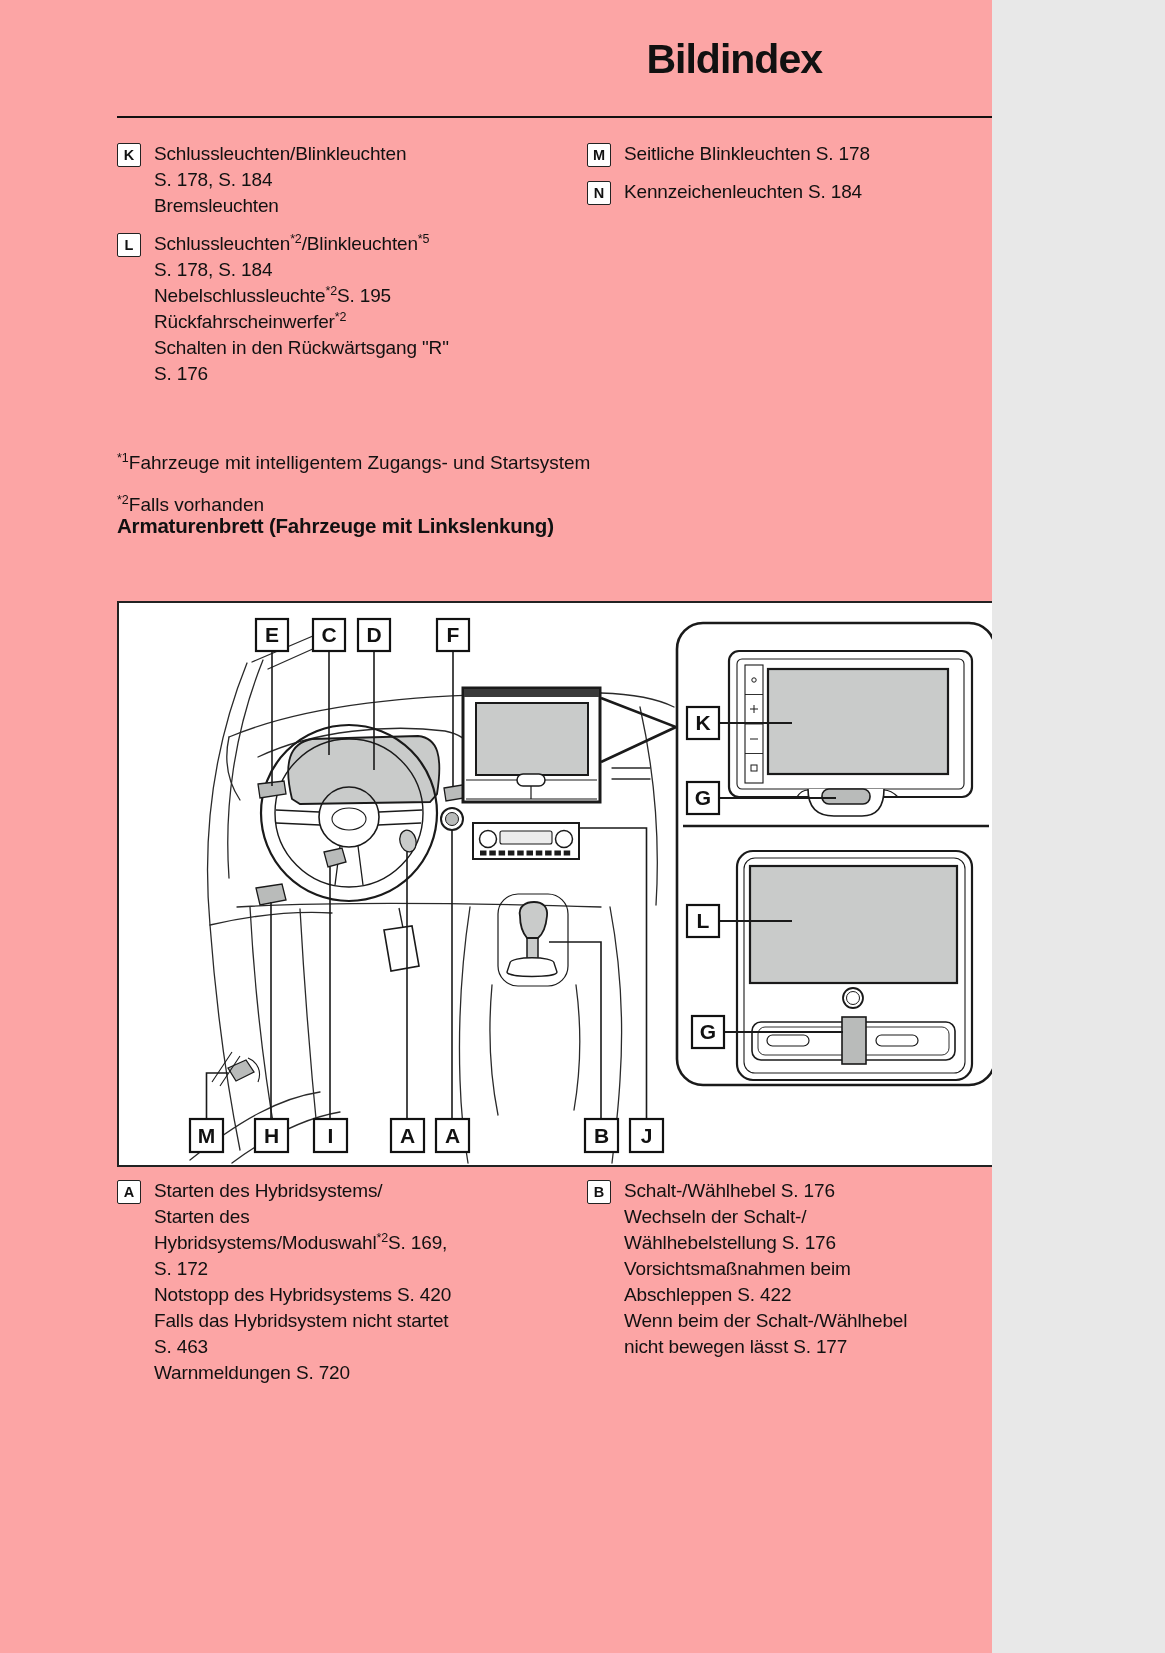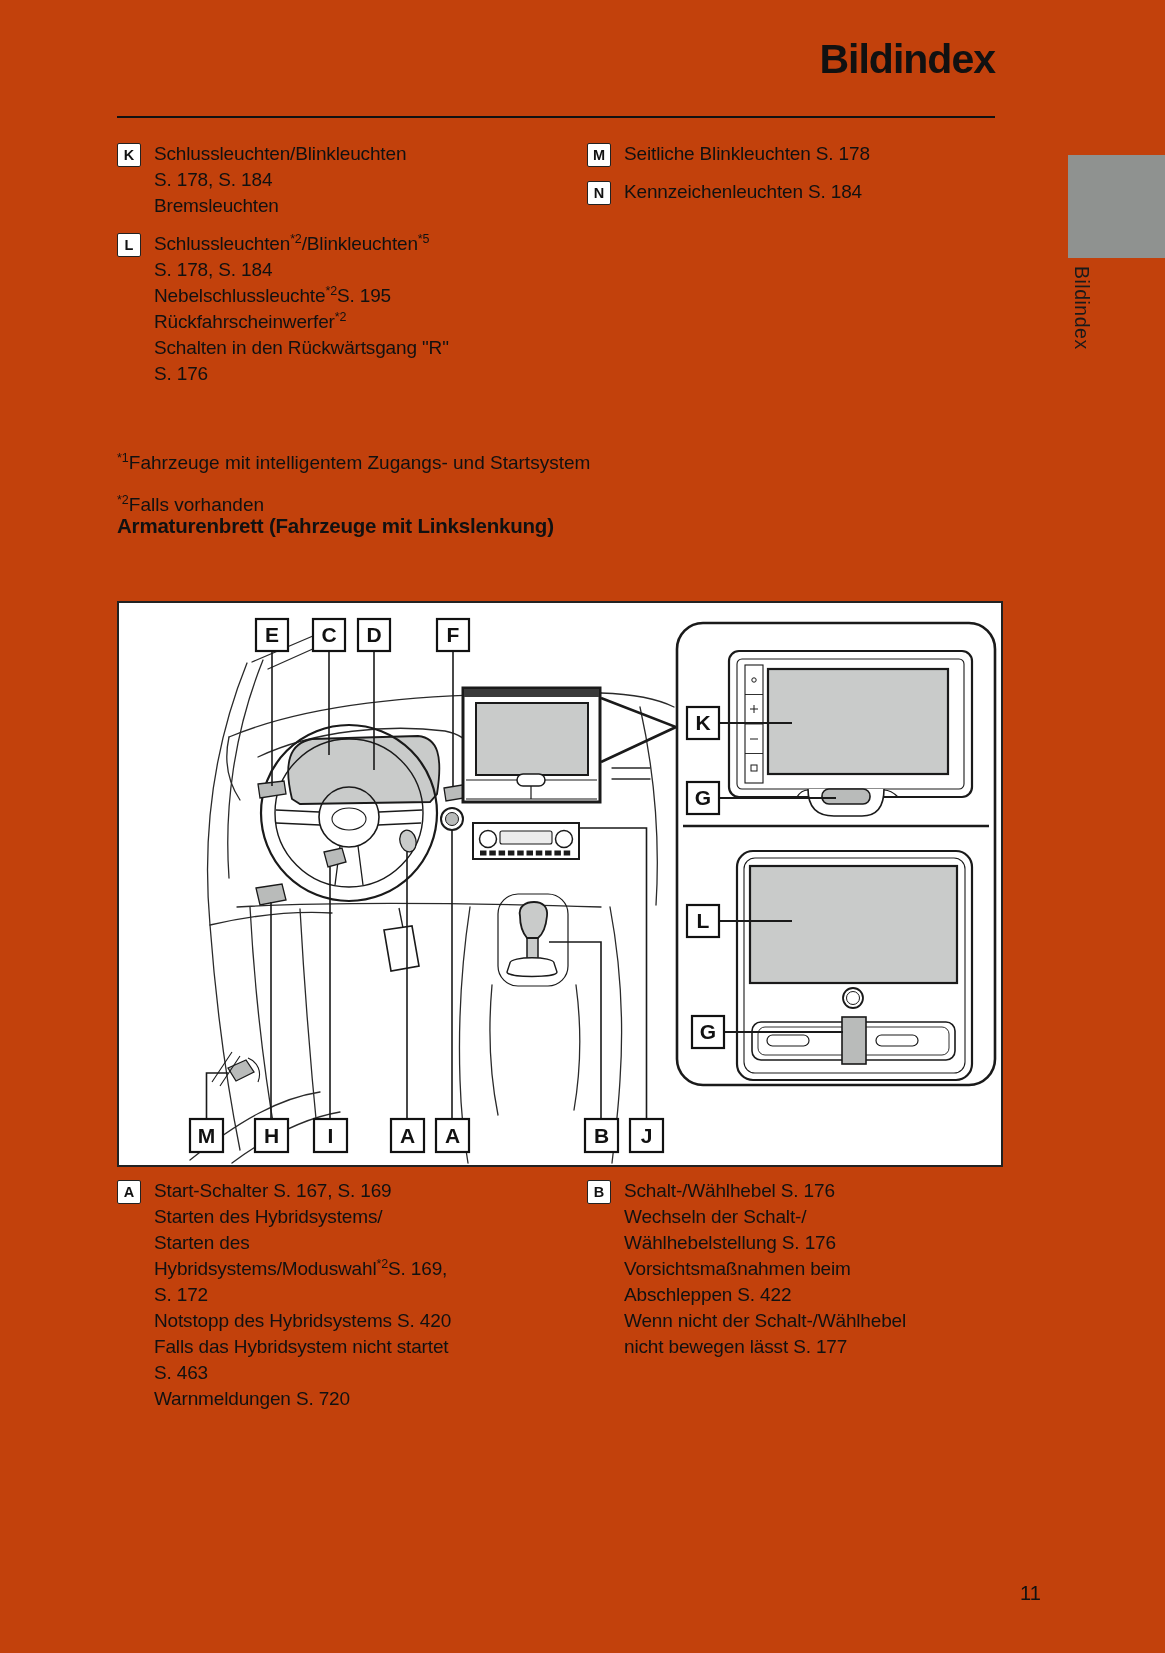--- a/index.html
+++ b/index.html
@@ -1,16 +1,16 @@
 <!DOCTYPE html>
 <html><head>
 <meta charset="utf-8">
 <style>
   html,body{margin:0;padding:0;background:#e8e8e8;}
-  .page{position:relative;width:1165px;height:1653px;background:#c2410c;overflow:hidden;
+  .page{position:relative;width:992px;height:1653px;background:#fca5a5;overflow:hidden;
         font-family:"Liberation Sans","DejaVu Sans",sans-serif;color:#111;}
   .page-title{position:absolute;top:36px;right:170px;font-size:41px;font-weight:bold;
               letter-spacing:-1px;}
   .top-rule{position:absolute;left:117px;top:116px;width:878px;border-top:2.2px solid #111;}
   .side-tab{position:absolute;left:1068px;top:155px;width:97px;height:103px;background:#8f9290;}
   .side-tab-label{position:absolute;left:1070px;top:266px;height:140px;writing-mode:vertical-rl;
                   font-size:19.5px;letter-spacing:0.5px;color:#1a1a1a;}
   .col{position:absolute;}
   #top-left-col{left:117px;top:141px;width:450px;}
   #top-right-col{left:587px;top:141px;width:420px;}
@@ -260,41 +260,40 @@
       <text class="diag-letter" x="703" y="928">L</text>
       <rect x="692" y="1016" width="32" height="32" fill="#fff" stroke="#111" stroke-width="2.2"></rect>
       <text class="diag-letter" x="708" y="1039">G</text>
     </g>
   </svg>
 
   <div class="col" id="bottom-left-col">
       <div class="entry">
         <span class="keybox">A</span>
         <div class="entry-lines">
-          <div class="line"><span>Start-Schalter S. 167, S. 169</span></div>
           <div class="line"><span>Starten des Hybridsystems/</span></div>
           <div class="line"><span>Starten des</span></div>
           <div class="line"><span>Hybridsystems/Moduswahl</span><span class="sup">*2</span><span>S. 169,</span></div>
           <div class="line"><span>S. 172</span></div>
           <div class="line"><span>Notstopp des Hybridsystems S. 420</span></div>
           <div class="line"><span>Falls das Hybridsystem nicht startet</span></div>
           <div class="line"><span>S. 463</span></div>
           <div class="line"><span>Warnmeldungen S. 720</span></div>
         </div>
       </div>
     </div>
   <div class="col" id="bottom-right-col">
       <div class="entry">
         <span class="keybox">B</span>
         <div class="entry-lines">
           <div class="line"><span>Schalt-/Wählhebel S. 176</span></div>
           <div class="line"><span>Wechseln der Schalt-/</span></div>
           <div class="line"><span>Wählhebelstellung S. 176</span></div>
           <div class="line"><span>Vorsichtsmaßnahmen beim</span></div>
           <div class="line"><span>Abschleppen S. 422</span></div>
-          <div class="line"><span>Wenn nicht der Schalt-/Wählhebel</span></div>
+          <div class="line"><span>Wenn beim der Schalt-/Wählhebel</span></div>
           <div class="line"><span>nicht bewegen lässt S. 177</span></div>
         </div>
       </div>
     </div>
 
   <div class="page-number">11</div>
 </div>
 
 </body></html>

